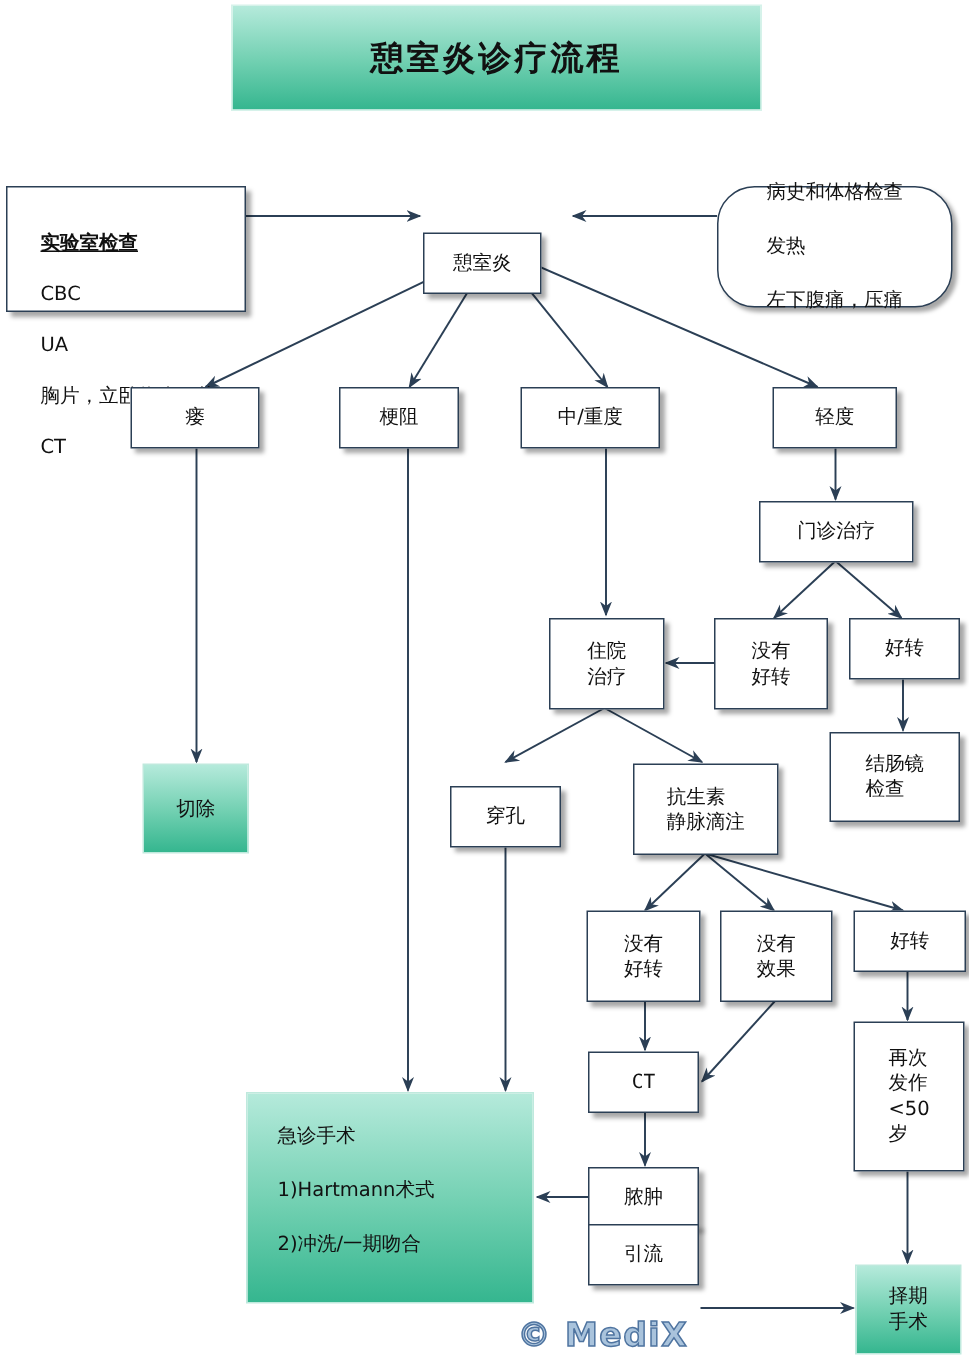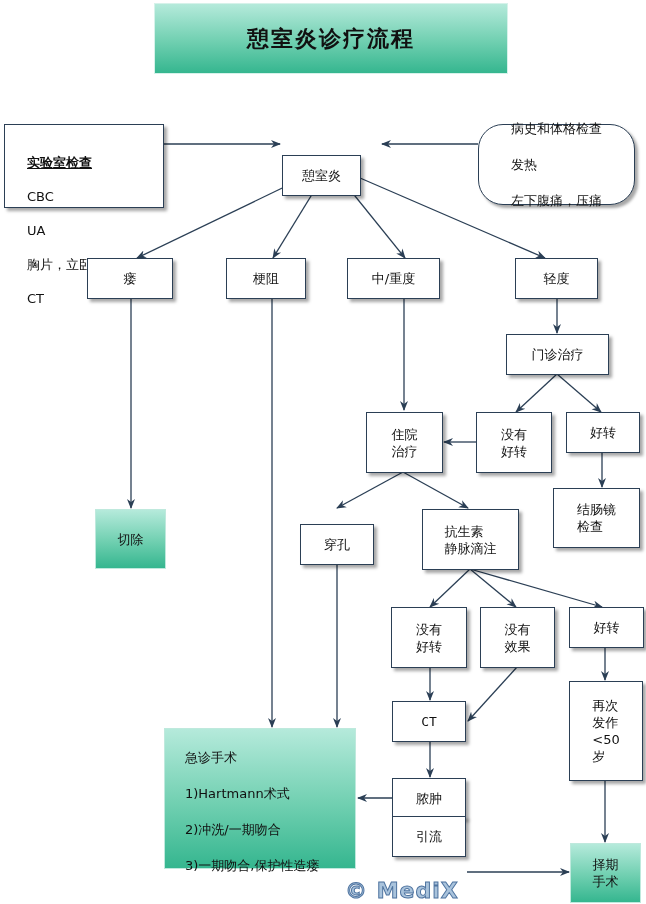--- a/index.html
+++ b/index.html
@@ -115,21 +115,20 @@
 <div class="box" style="left:569px;top:681px;width:74px;height:100px;">再次
 发作
 &lt;50
 岁</div>
 
 <div class="box green surgery" style="left:164px;top:728px;width:192px;height:141px;">
   <div>
     <div>急诊手术</div>
     <div>1)Hartmann术式</div>
     <div>2)冲洗/一期吻合</div>
-    <div>3)一期吻合,保护性造瘘</div>
     
     
   </div>
 </div>
 
 <div class="box" style="left:392px;top:778px;width:74px;height:41px;">脓肿</div>
 <div class="box" style="left:392px;top:816px;width:74px;height:41px;">引流</div>
 <div class="box green" style="left:570px;top:843px;width:71px;height:60px;">择期
 手术</div>
 

